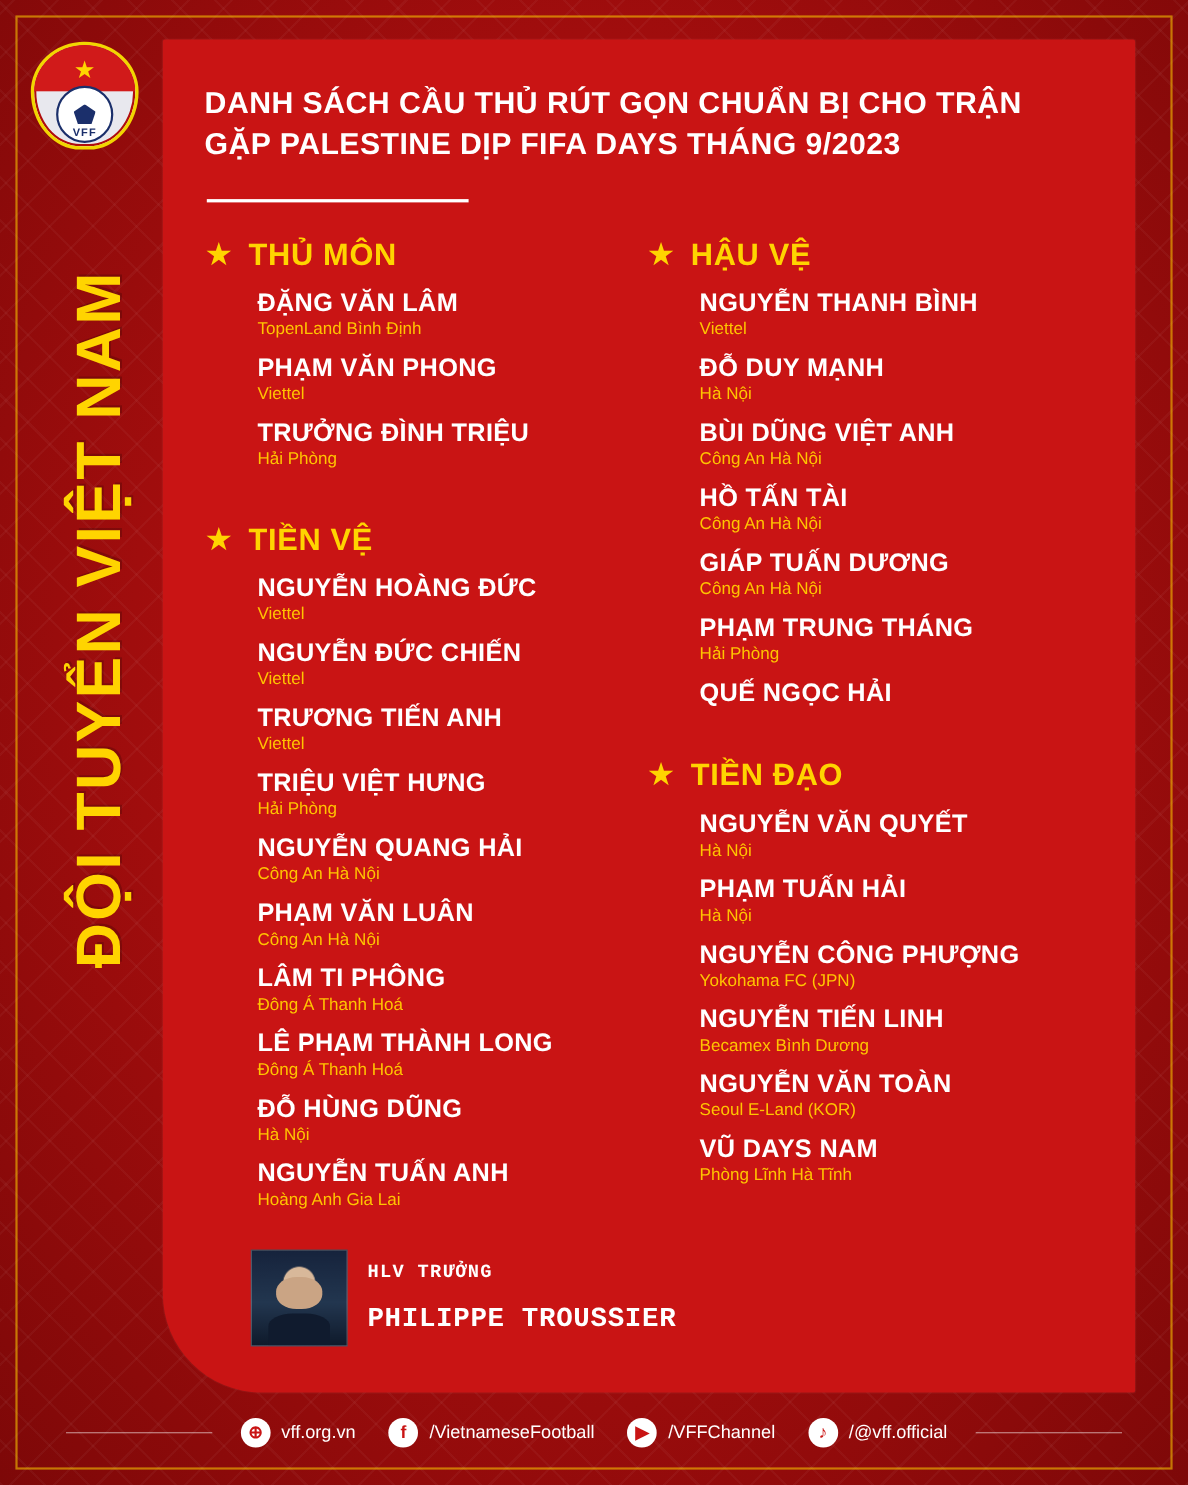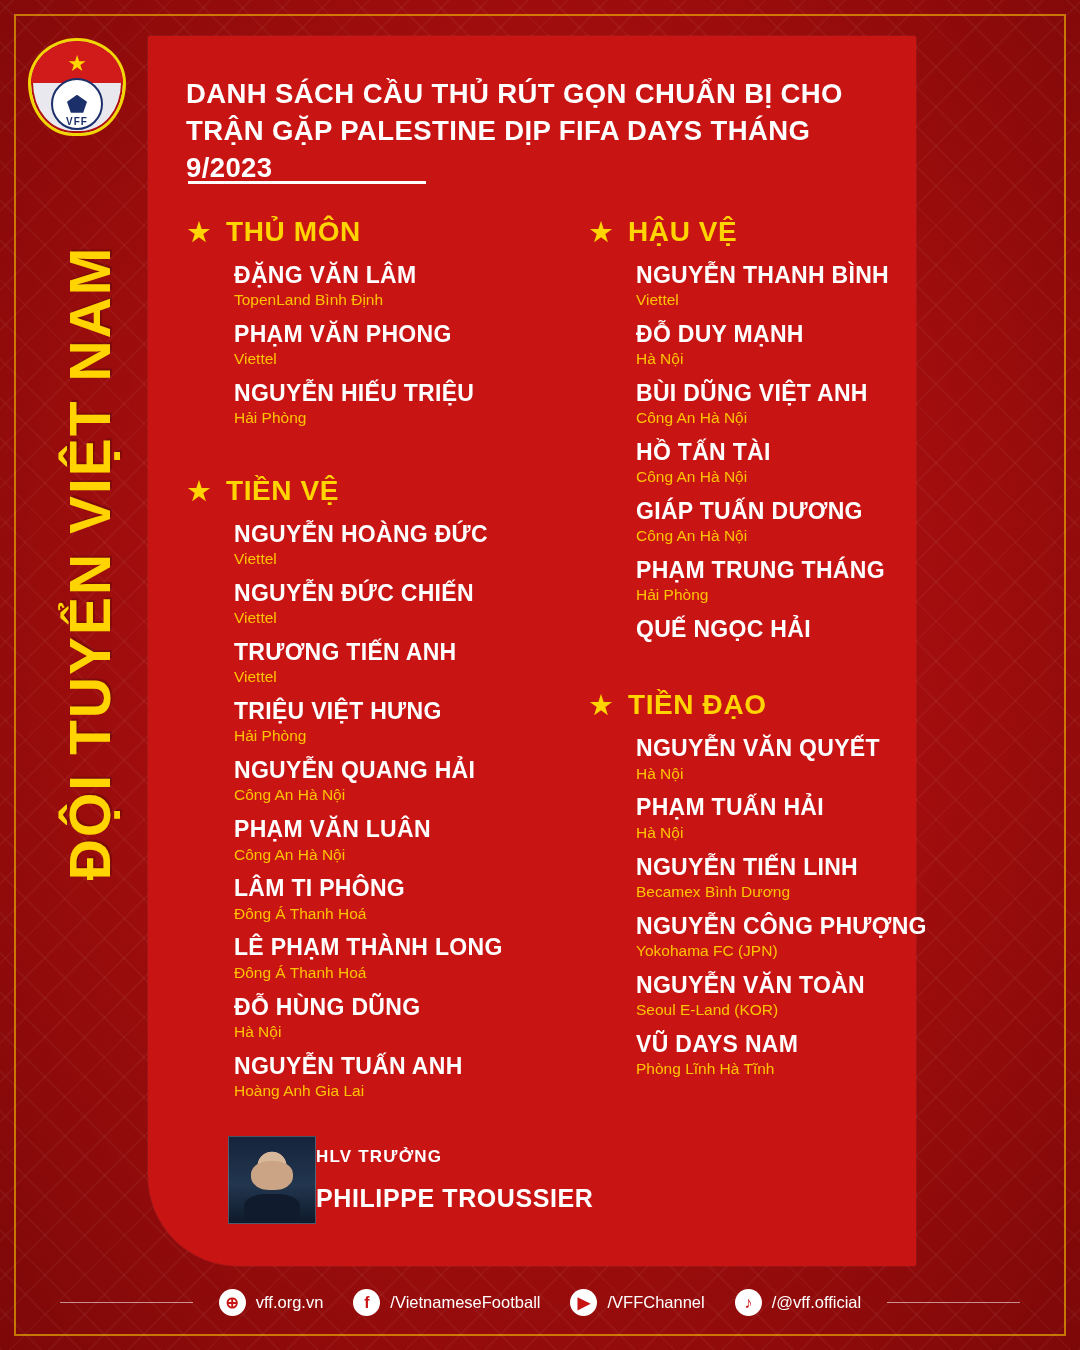--- a/index.html
+++ b/index.html
@@ -86,21 +86,21 @@
     letter-spacing: 2px;
     color: #ffd400;
     white-space: nowrap;
     text-shadow: 2px 2px 0 rgba(0,0,0,0.18);
   }
 
   
   #card {
     position: absolute;
     left: 148px; top: 36px;
-    width: 768px; height: 1230px;
+    width: 884px; height: 1230px;
     background: #c91414;
     border-radius: 2px 2px 2px 90px;
     box-shadow: 0 0 0 1px rgba(255,255,255,0.04);
   }
   #headline {
     position: absolute; left: 38px; top: 40px; right: 40px;
     color: #ffffff;
     font-size: 27.5px;
     font-weight: bold;
     line-height: 1.34;
@@ -143,21 +143,21 @@
     color: #ffc400;
     font-size: 15.5px;
     line-height: 1.35;
     margin-top: 1px;
   }
   .gap { height: 36px; }
 
   
   #coach {
     position: absolute; left: 80px; bottom: 42px;
-    display: flex; align-items: center; 
+    display: flex; align-items: center; gap: 18px; font-family: Liberation Mono, monospace;
   }
   #coach-photo {
     width: 88px; height: 88px;
     background:
       radial-gradient(circle at 50% 34%, #d8b89a 0 20%, transparent 21%),
       linear-gradient(180deg, #16233c 0%, #22364f 55%, #0f1a2b 100%);
     border: 1px solid rgba(255,255,255,0.25);
     position: relative; overflow: hidden;
   }
   #coach-photo::before {
@@ -234,21 +234,21 @@
         <div class="players">
           <div class="player">
             <div class="name">ĐẶNG VĂN LÂM</div>
             <div class="club">TopenLand Bình Định</div>
           </div>
           <div class="player">
             <div class="name">PHẠM VĂN PHONG</div>
             <div class="club">Viettel</div>
           </div>
           <div class="player">
-            <div class="name">NGUYỄN HIẾU TRIỆU</div>
+            <div class="name">TRƯỞNG ĐÌNH TRIỆU</div>
             <div class="club">Hải Phòng</div>
           </div>
         </div>
       </div>
 
       <div class="gap"></div>
 
       <div class="group">
         <div class="group-header">
           <span class="star-icon">★</span>
@@ -349,26 +349,26 @@
         <div class="players">
           <div class="player">
             <div class="name">NGUYỄN VĂN QUYẾT</div>
             <div class="club">Hà Nội</div>
           </div>
           <div class="player">
             <div class="name">PHẠM TUẤN HẢI</div>
             <div class="club">Hà Nội</div>
           </div>
           <div class="player">
+            <div class="name">NGUYỄN CÔNG PHƯỢNG</div>
+            <div class="club">Yokohama FC (JPN)</div>
+          </div>
+          <div class="player">
             <div class="name">NGUYỄN TIẾN LINH</div>
             <div class="club">Becamex Bình Dương</div>
-          </div>
-          <div class="player">
-            <div class="name">NGUYỄN CÔNG PHƯỢNG</div>
-            <div class="club">Yokohama FC (JPN)</div>
           </div>
           <div class="player">
             <div class="name">NGUYỄN VĂN TOÀN</div>
             <div class="club">Seoul E-Land (KOR)</div>
           </div>
           <div class="player">
             <div class="name">VŨ DAYS NAM</div>
             <div class="club">Phòng Lĩnh Hà Tĩnh</div>
           </div>
         </div>

